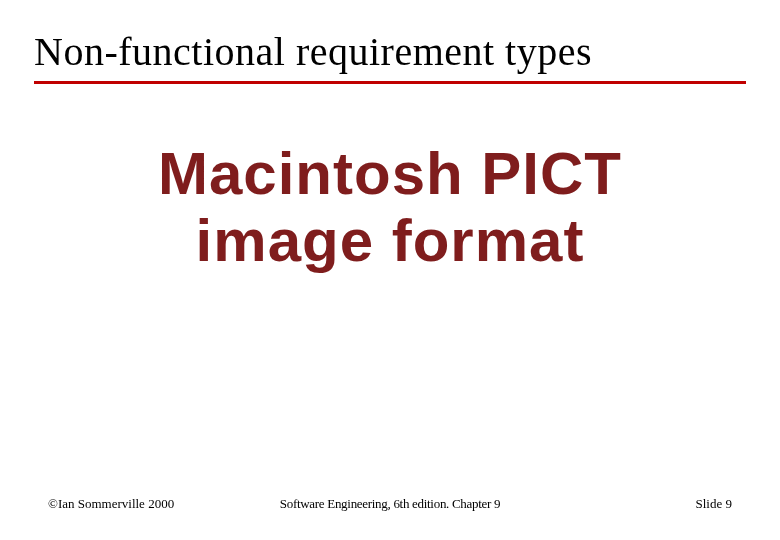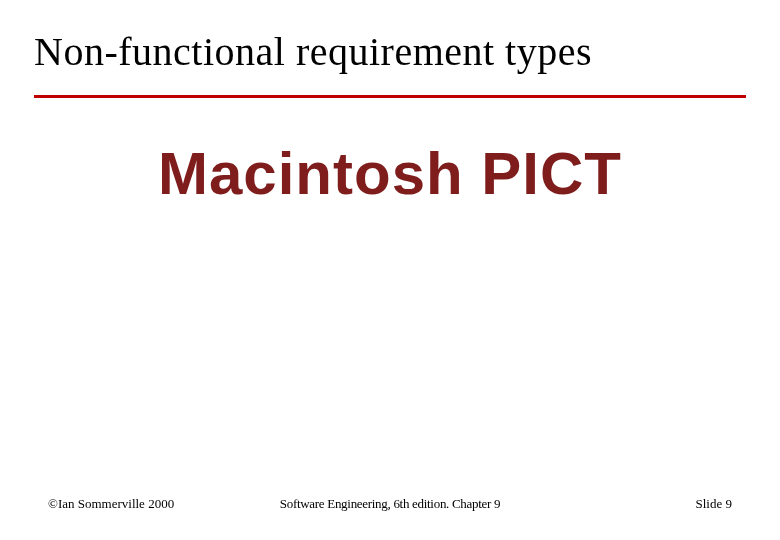--- a/index.html
+++ b/index.html
@@ -15,21 +15,21 @@
       top: 28px;
       left: 34px;
       right: 34px;
     }
     .title {
       font-size: 40px;
       font-weight: normal;
       color: #000;
       font-family: Georgia, "Times New Roman", serif;
       letter-spacing: 0.5px;
-      padding-bottom: 20px;
+      padding-bottom: 6px;
     }
     .title-underline {
       height: 3px;
       background: #c00000;
       width: 100%;
     }
     .error-msg {
       position: absolute;
       top: 140px;
       left: 0;
@@ -69,20 +69,21 @@
 
 <div class="slide">
 
   <div class="title-block">
     <div class="title">Non-functional requirement types</div>
     <div class="title-underline"></div>
   </div>
 
   <div class="error-msg">
     <div>Macintosh PICT</div>
+    <div>image format</div>
   </div>
 
   <div class="footer">
     <span class="footer-left">©Ian Sommerville 2000</span>
     <span class="footer-center">Software Engineering, 6th edition. Chapter 9</span>
     <span class="footer-right">Slide  9</span>
   </div>
 
 </div>
 

